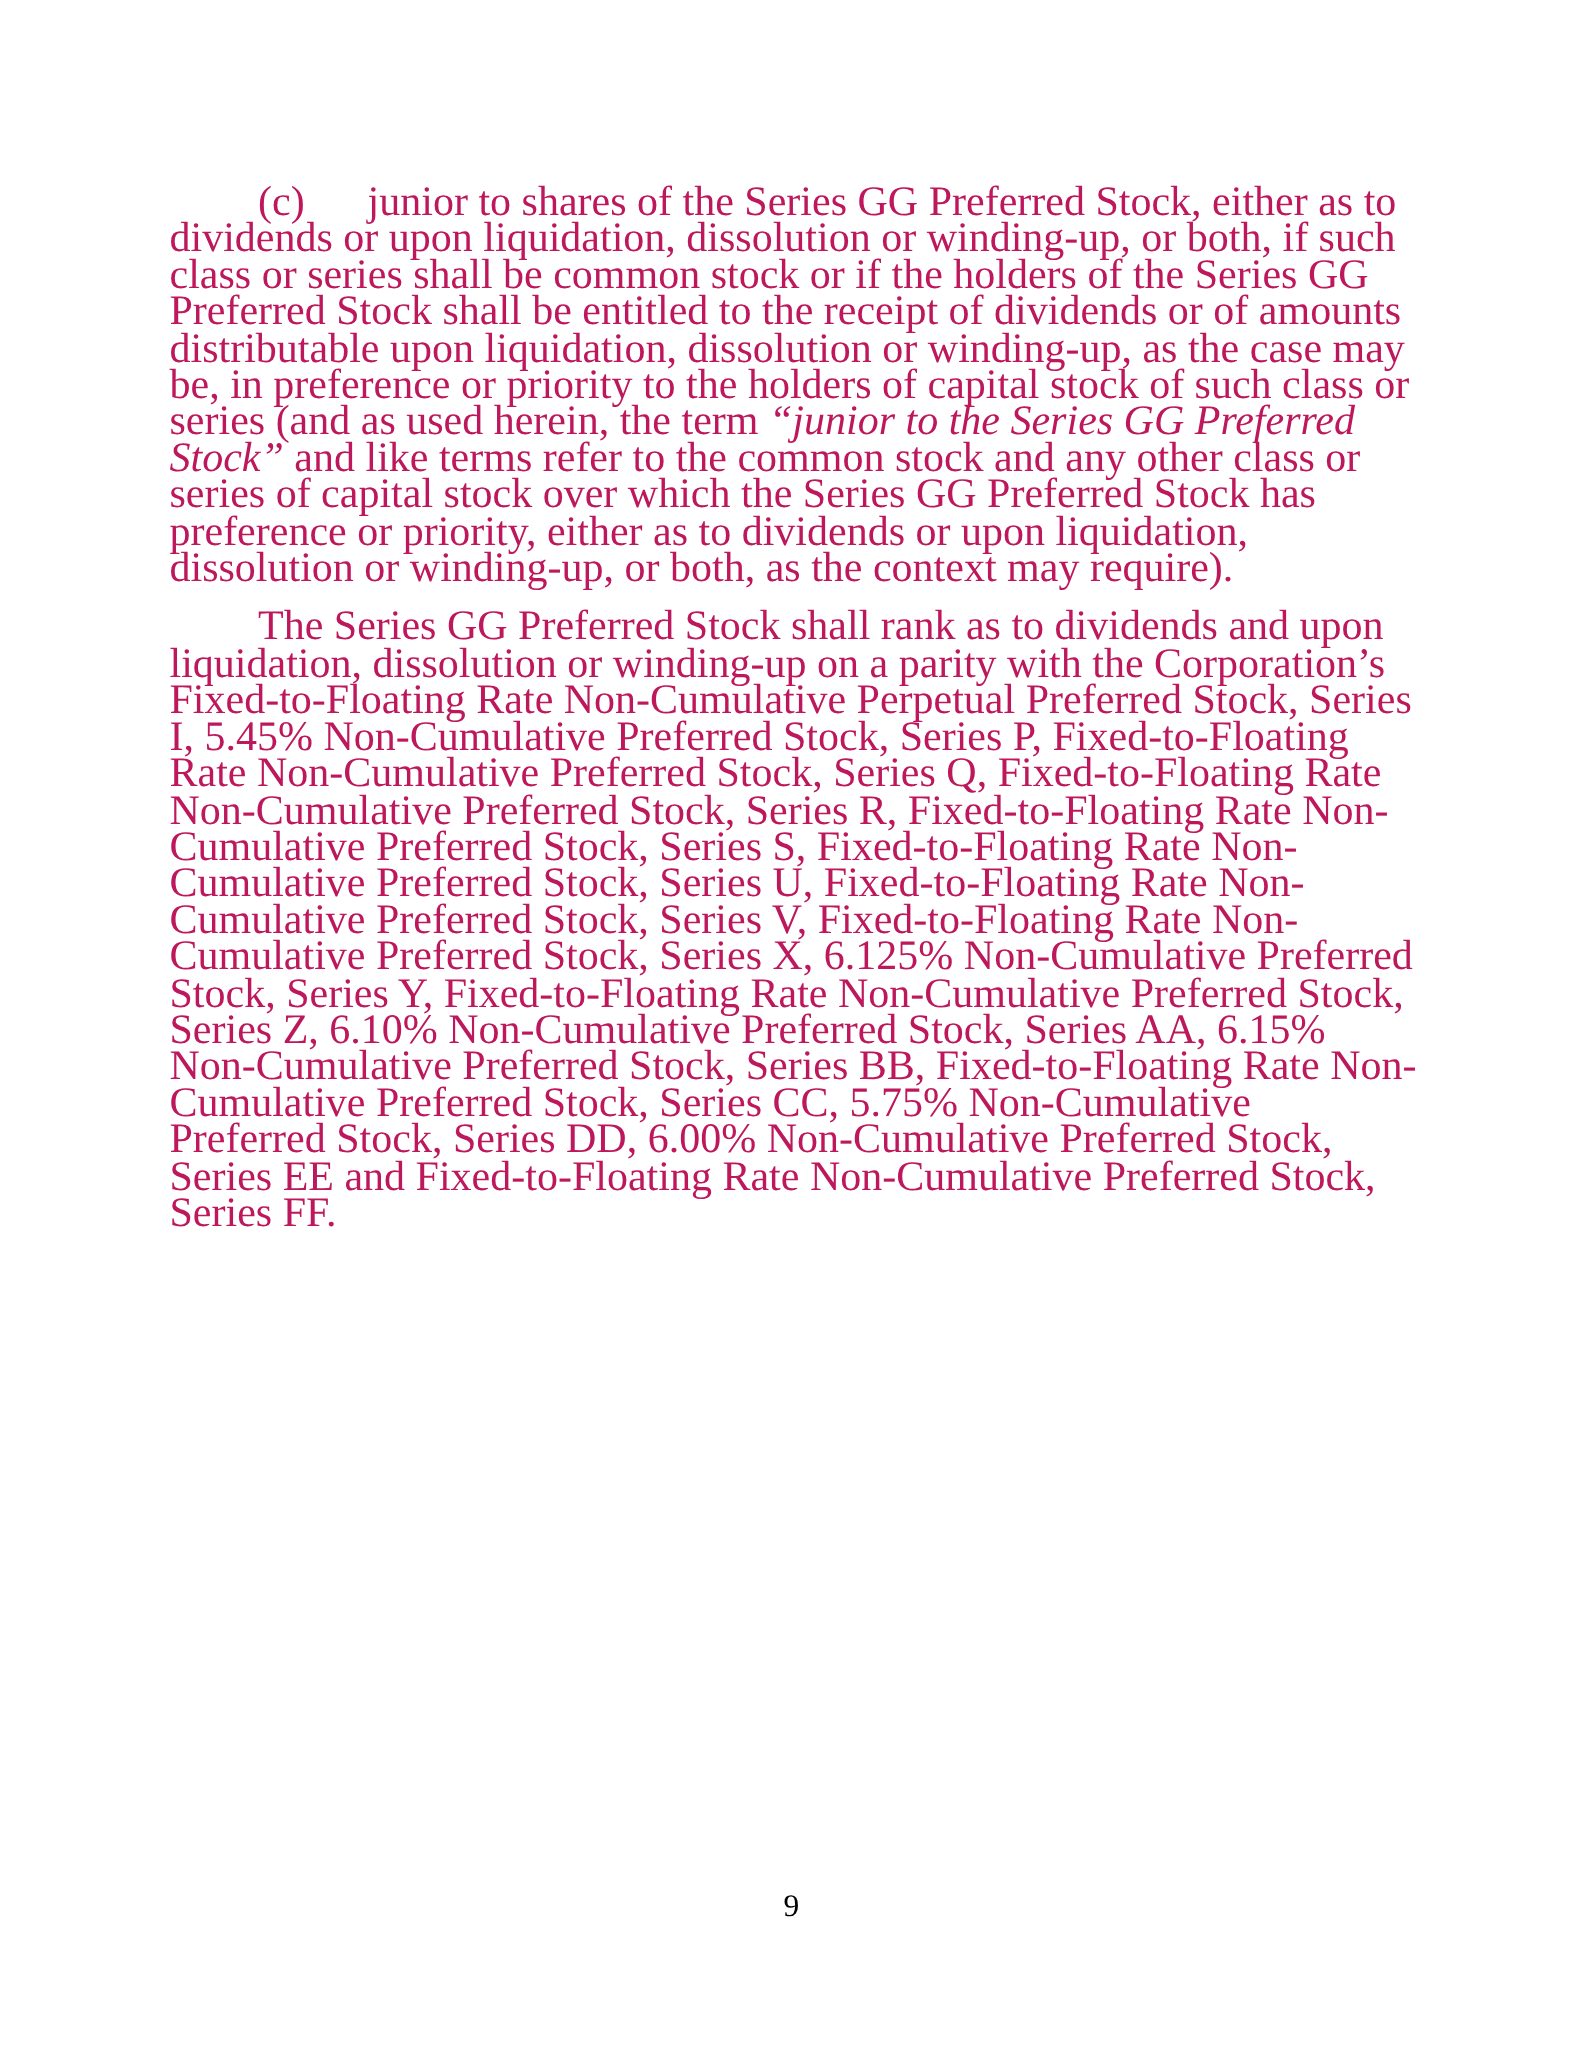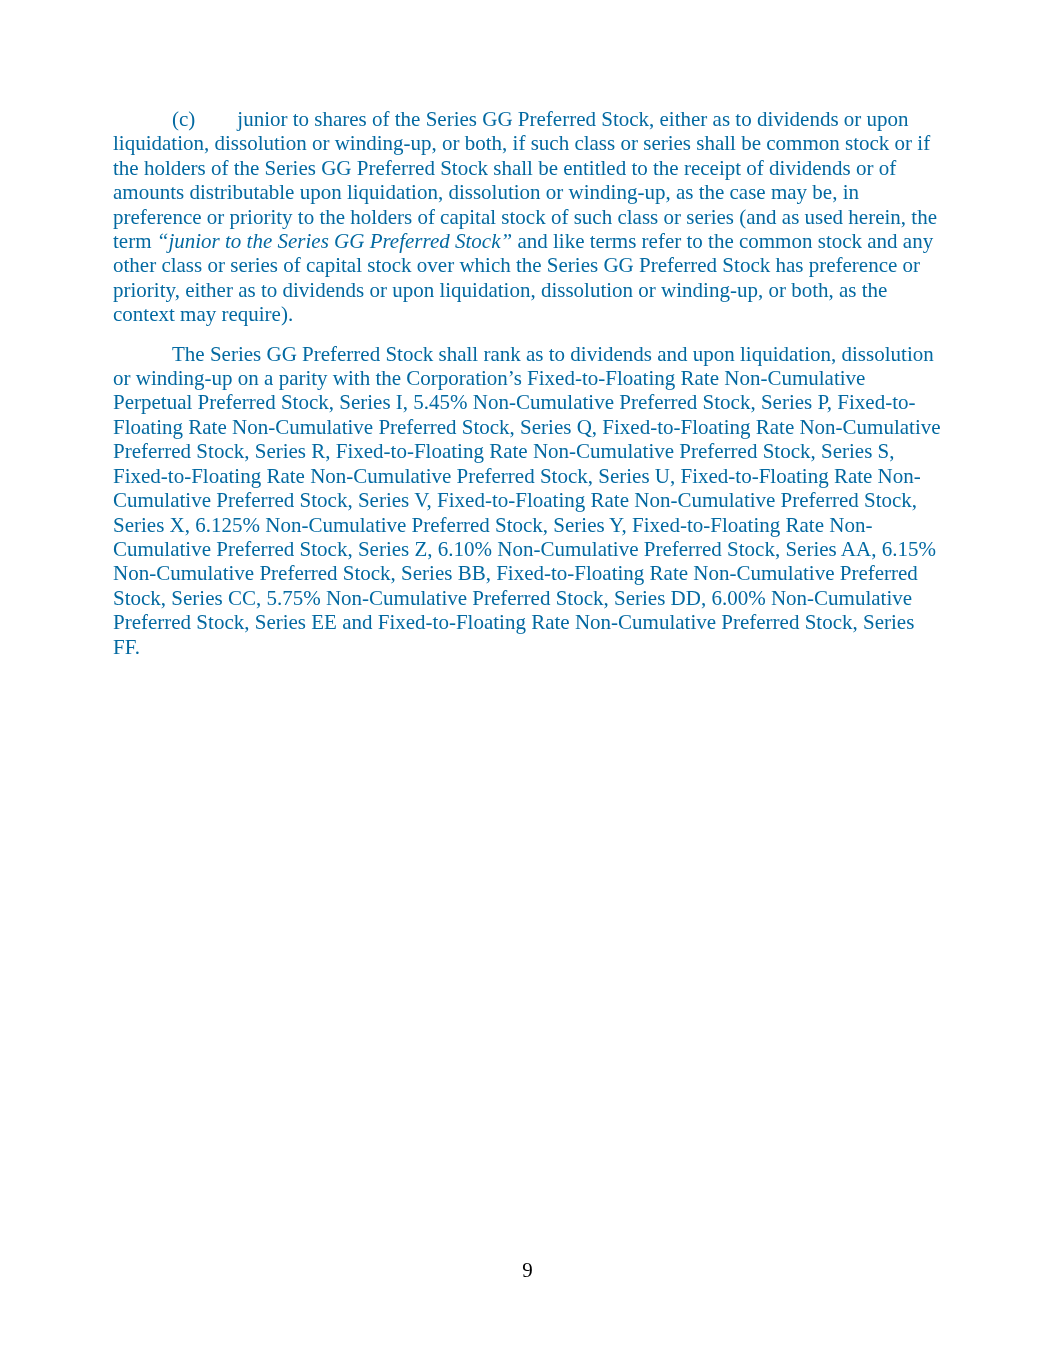--- a/index.html
+++ b/index.html
@@ -12,26 +12,26 @@
     width: 1055px;
     height: 1365px;
     background: #ffffff;
     overflow: hidden;
     font-family: "Liberation Serif", "DejaVu Serif", serif;
     color: #000000;
   }
   .text-block {
     position: absolute;
     left: 113px;
-    top: 107px;
+    top: 123px;
     width: 832px;
-    font-size: 21px;
+    font-size: 28px;
     line-height: 24.4px;
     text-align: left;
-    color: #0369a1;
+    color: #be185d;
   }
   .para {
     margin: 0 0 15px 0;
     text-indent: 59px;
     word-spacing: normal;
   }
   .para:last-child {
     margin-bottom: 0;
   }
   .tab-gap {

